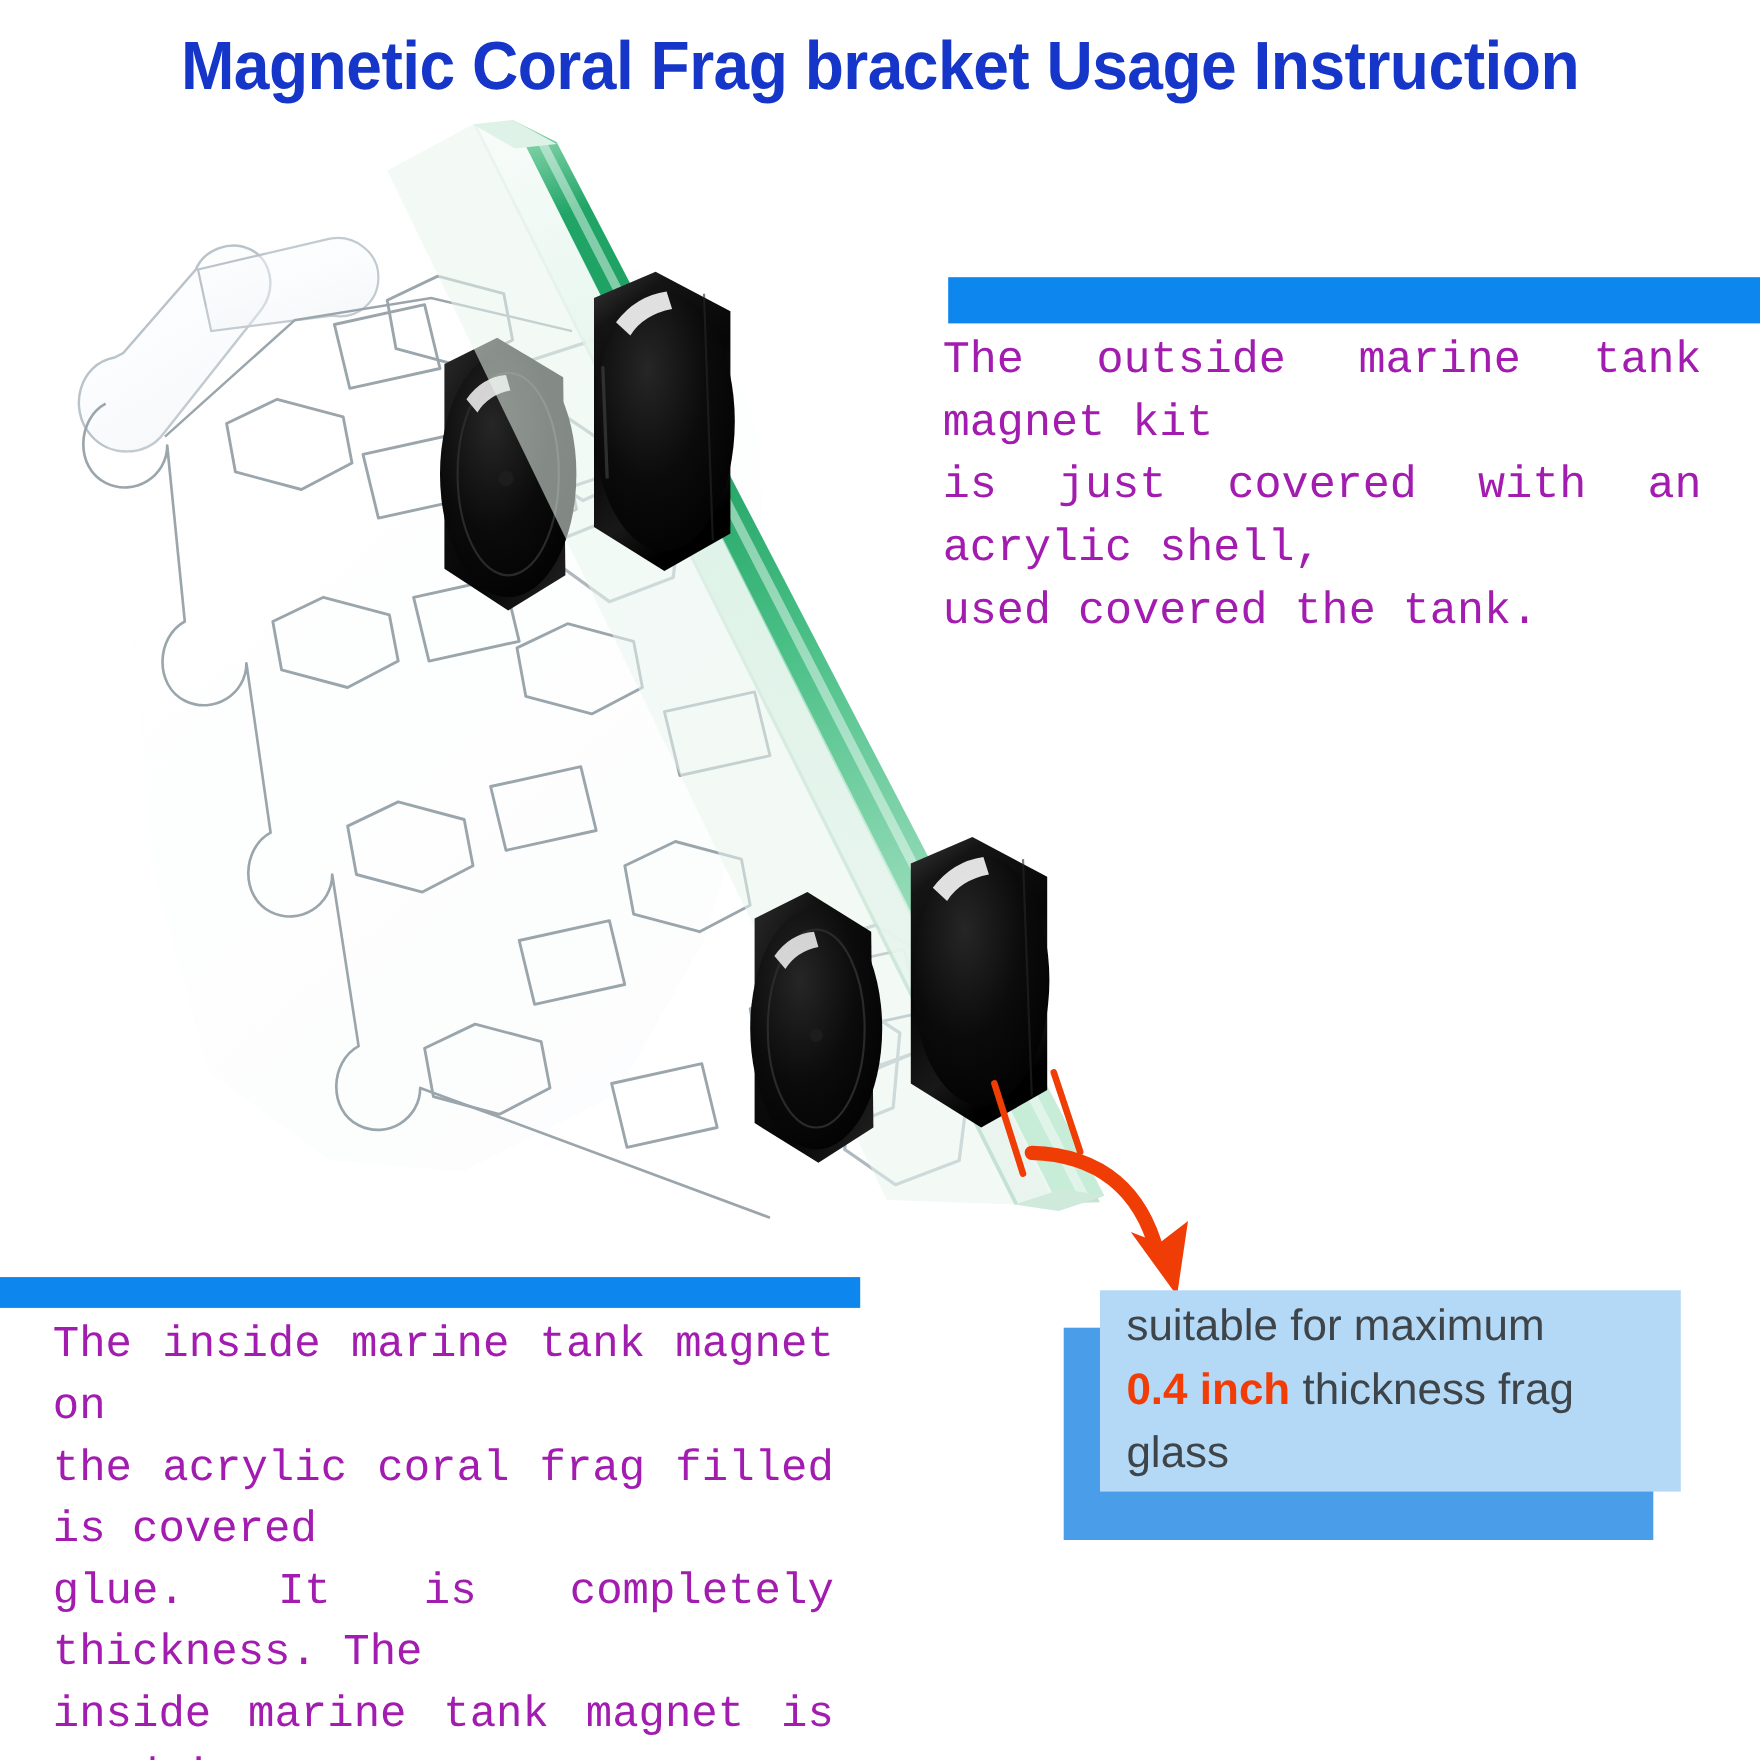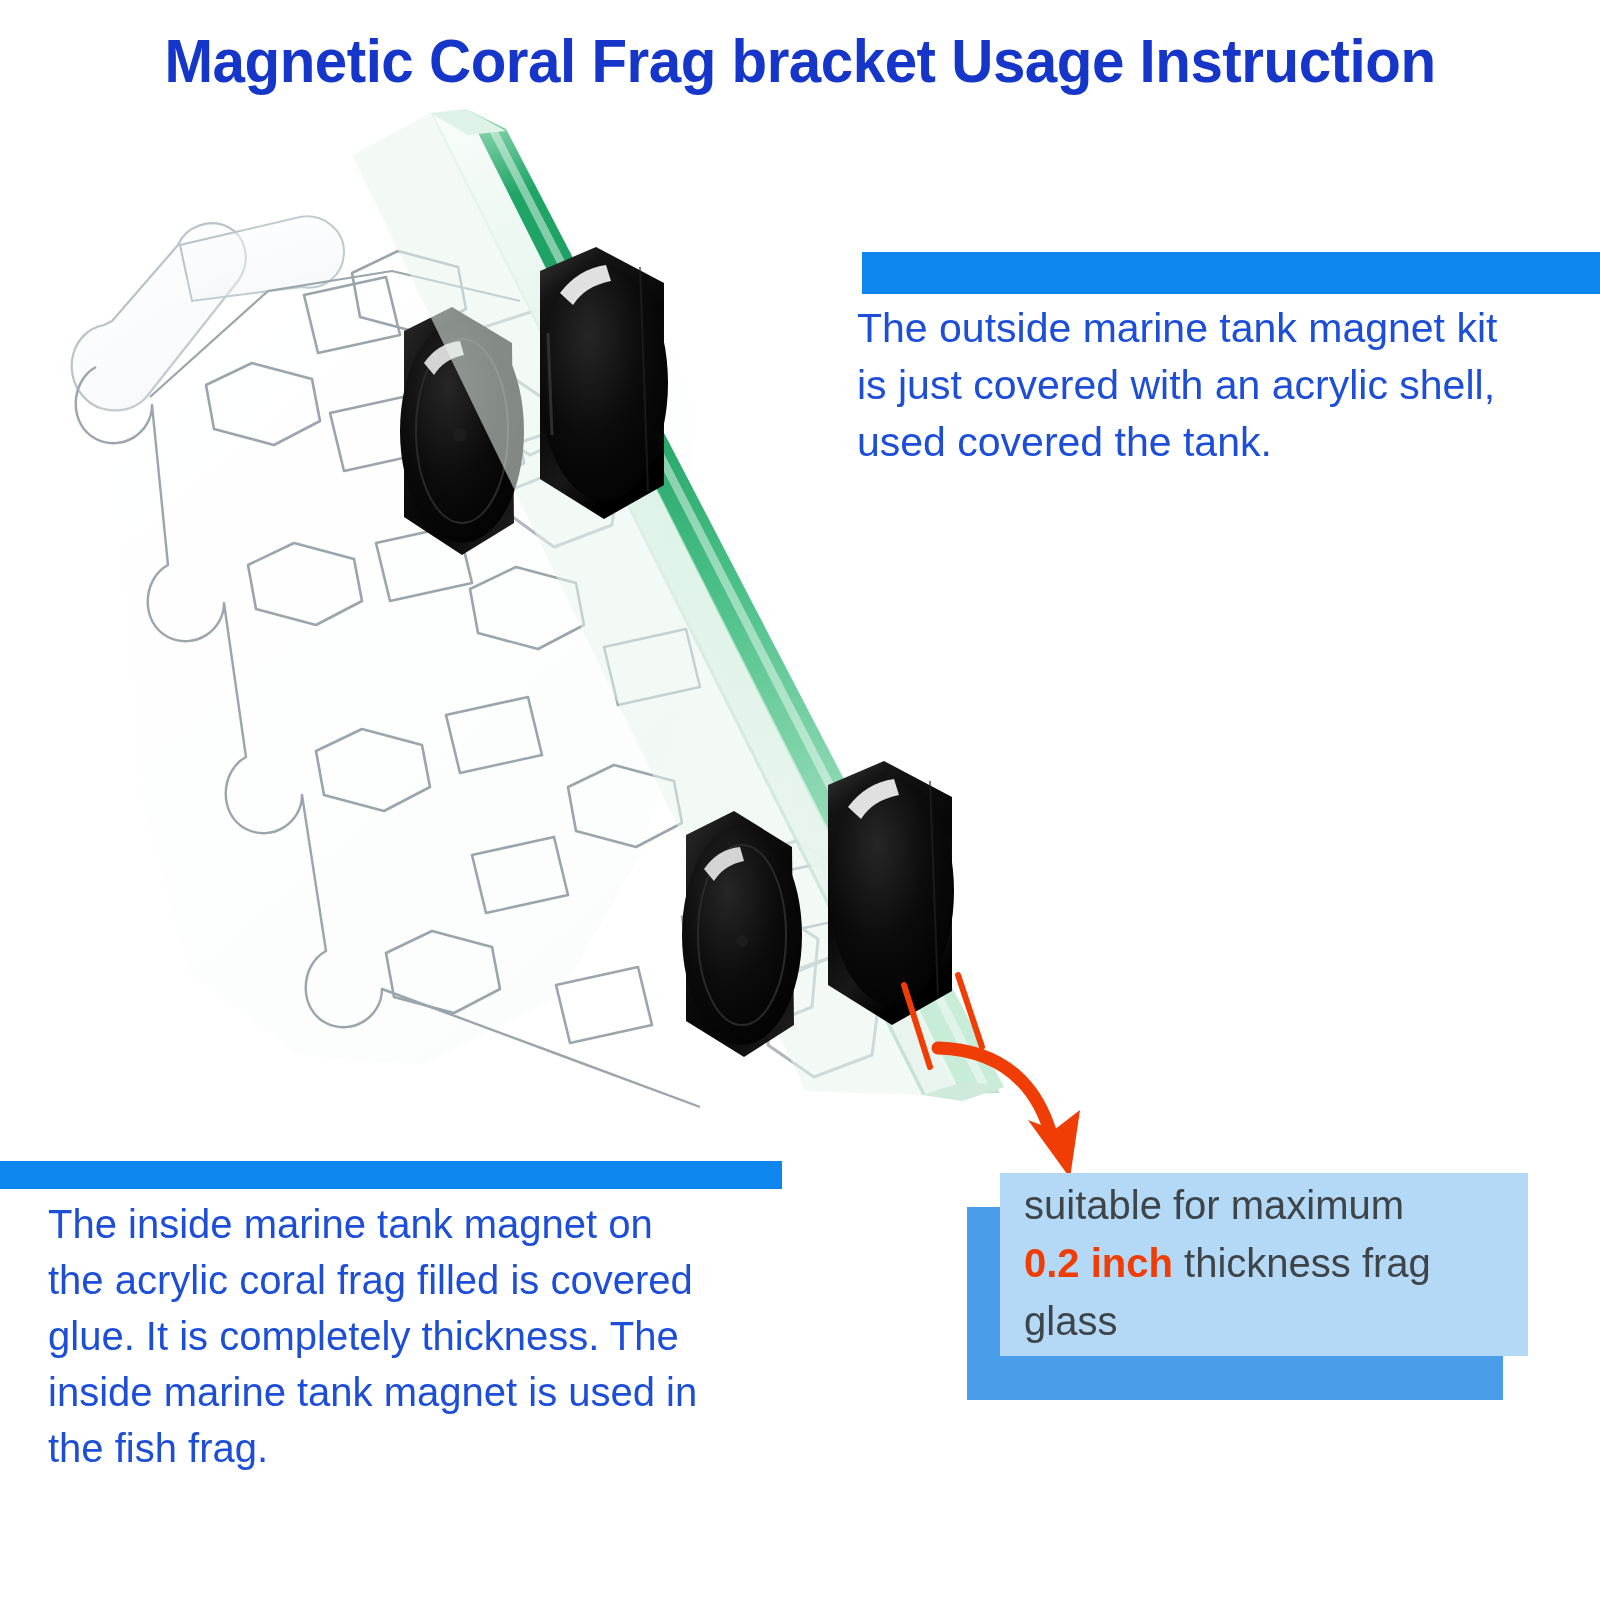--- a/index.html
+++ b/index.html
@@ -16,24 +16,24 @@
     white-space:nowrap;
   }
 
   
   .accent-bar{position:absolute;background:#0d86ed;}
   #bar-top-right{left:862px;top:252px;width:760px;height:42px;}
   #bar-bottom-left{left:-10px;top:1161px;width:792px;height:28px;}
 
   
   .para{
-    position:absolute;color:#1d4ed8;
+    position:absolute;color:#a21caf;
     font-size:41px;line-height:57px;
     text-align:justify;
-    font-family:Liberation Sans, sans-serif;
+    font-family:Liberation Mono, monospace;
   }
   #para-outside{left:857px;top:300px;width:690px;}
   #para-inside{left:48px;top:1196px;width:710px;font-size:40px;line-height:56px;}
   .para > span{display:block;}
 
   
   #callout-shadow{
     position:absolute;left:967px;top:1207px;width:536px;height:193px;
     background:#4a9de9;
   }
@@ -268,15 +268,15 @@
   <span>the acrylic coral frag filled is covered</span>
   <span>glue. It is completely thickness. The</span>
   <span>inside marine tank magnet is used in</span>
   <span>the fish frag.</span>
 </div>
 
 <div id="callout-shadow"></div>
 <div id="callout-box"></div>
 <div id="callout-text">
   <div>suitable for maximum</div>
-  <div><span class="hl">0.2 inch</span><span> thickness frag</span></div>
+  <div><span class="hl">0.4 inch</span><span> thickness frag</span></div>
   <div>glass</div>
 </div>
 
 </body></html>

